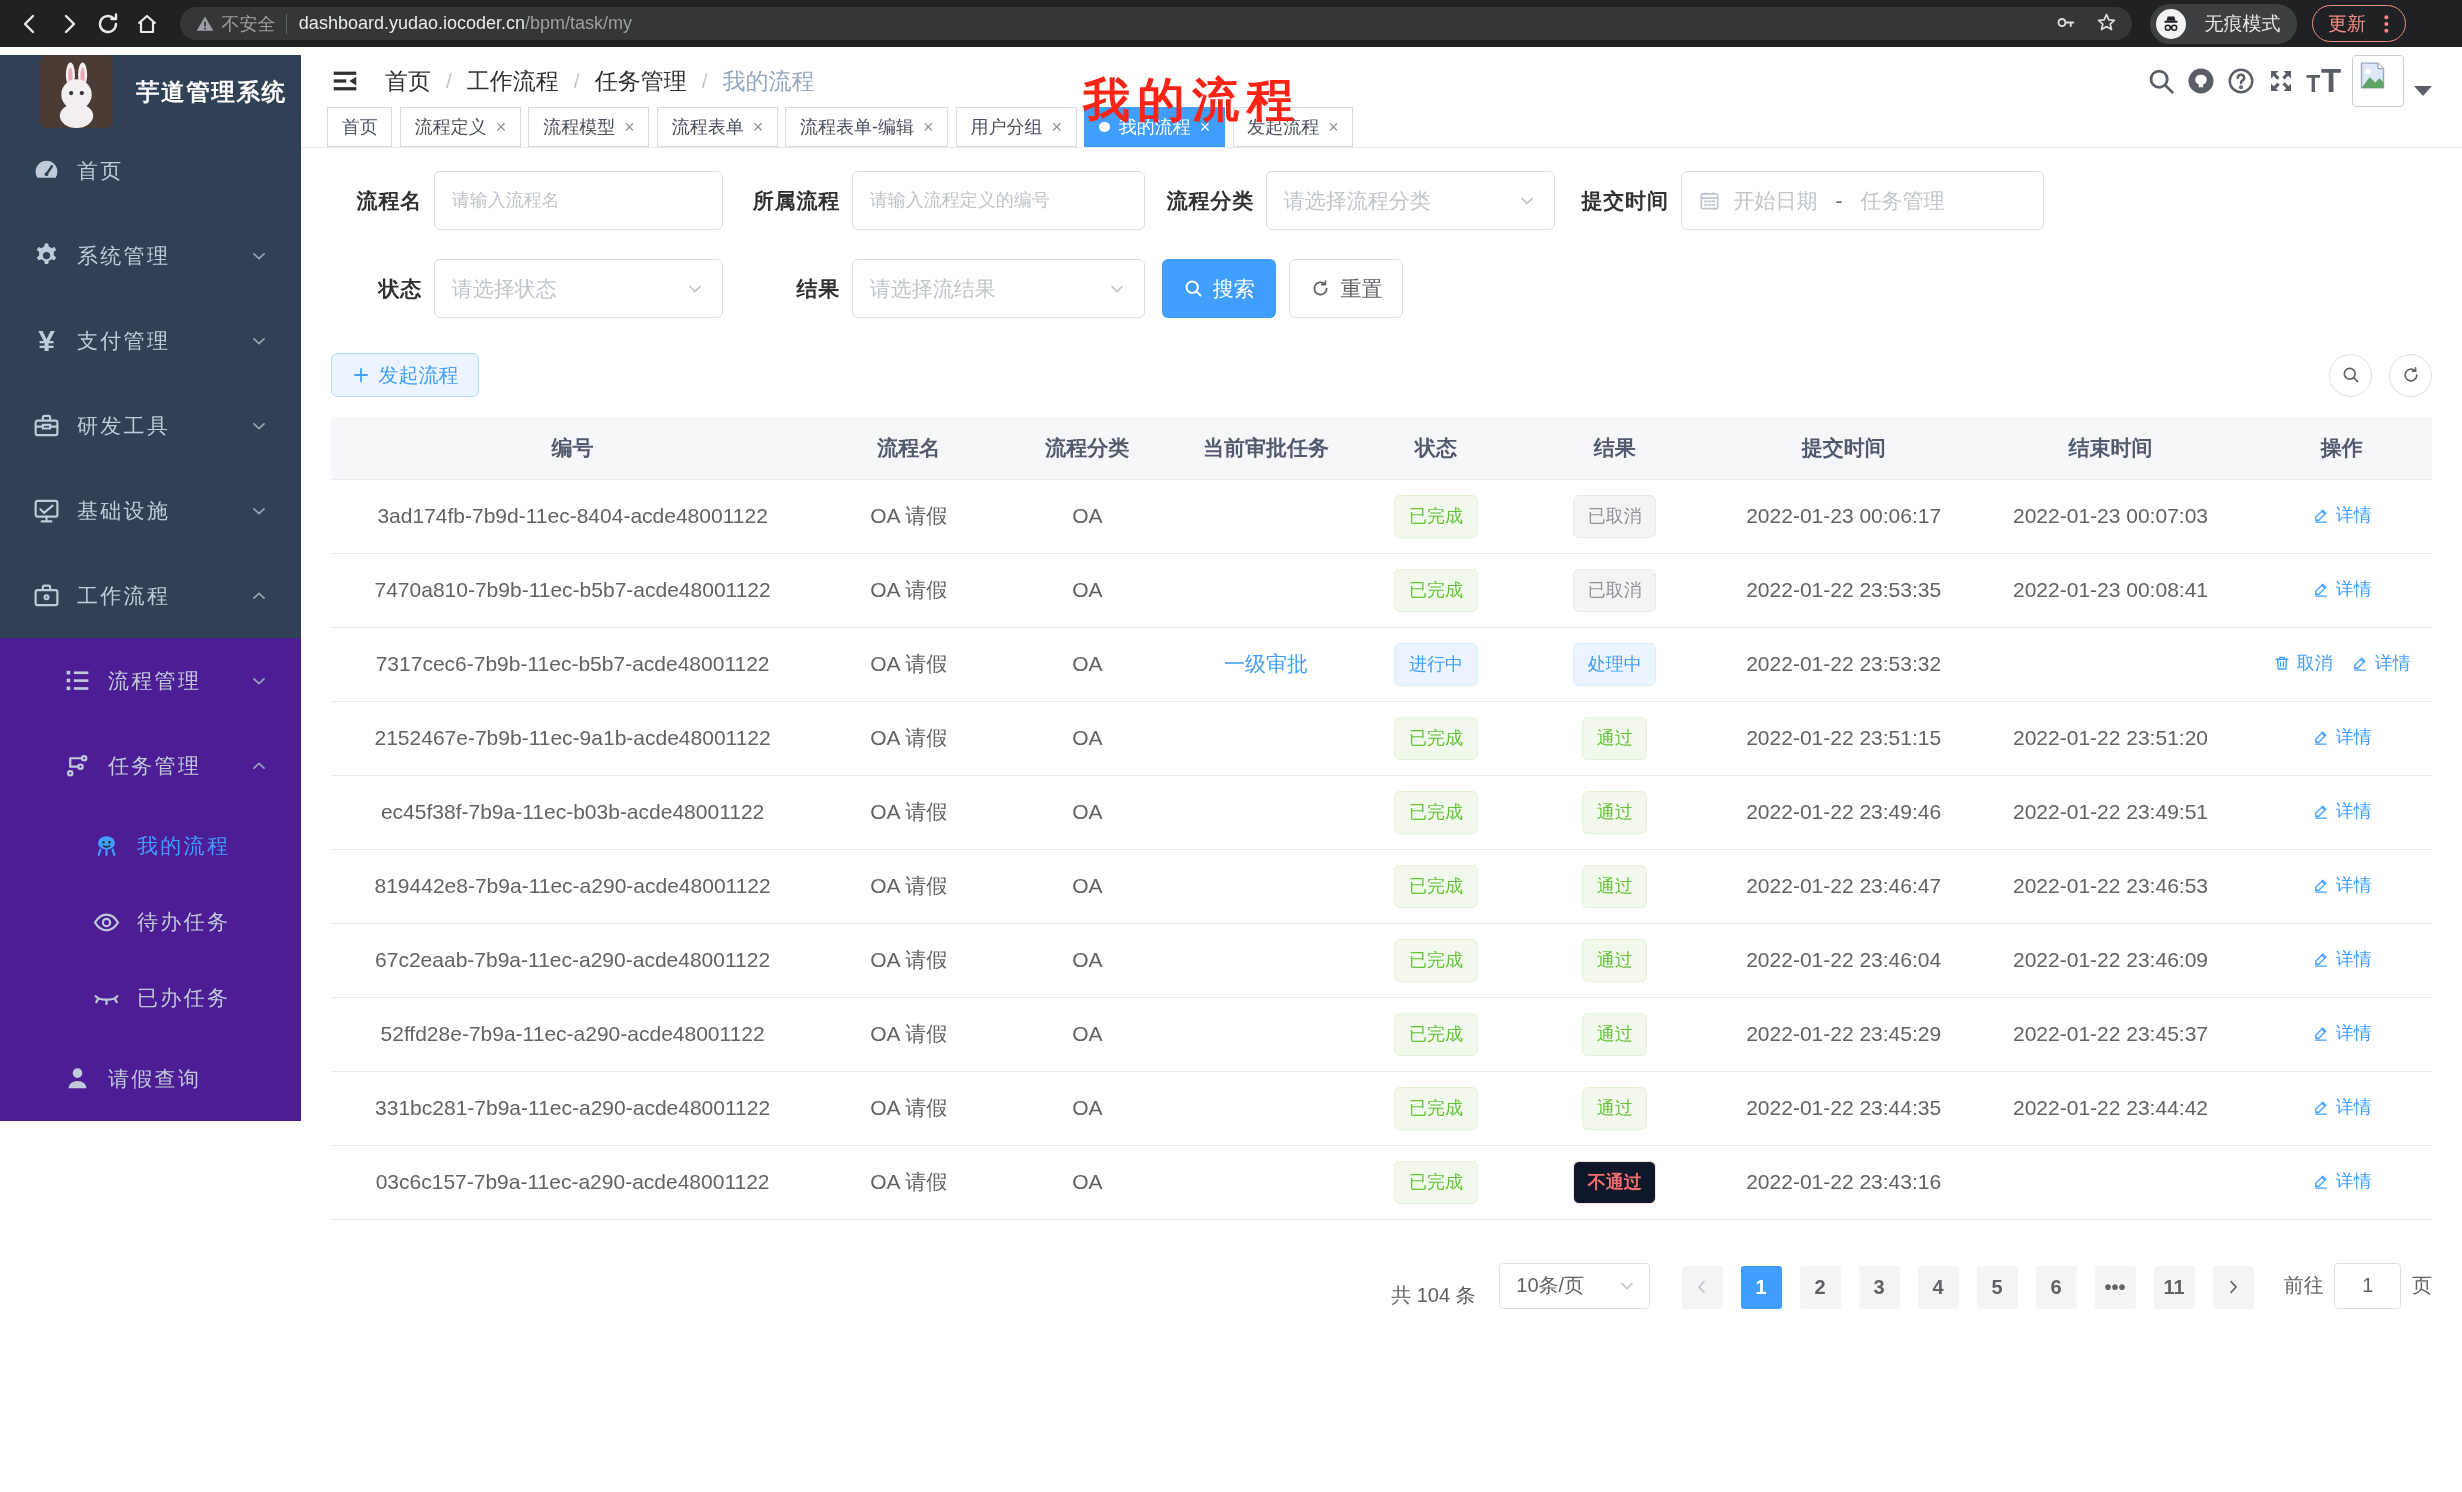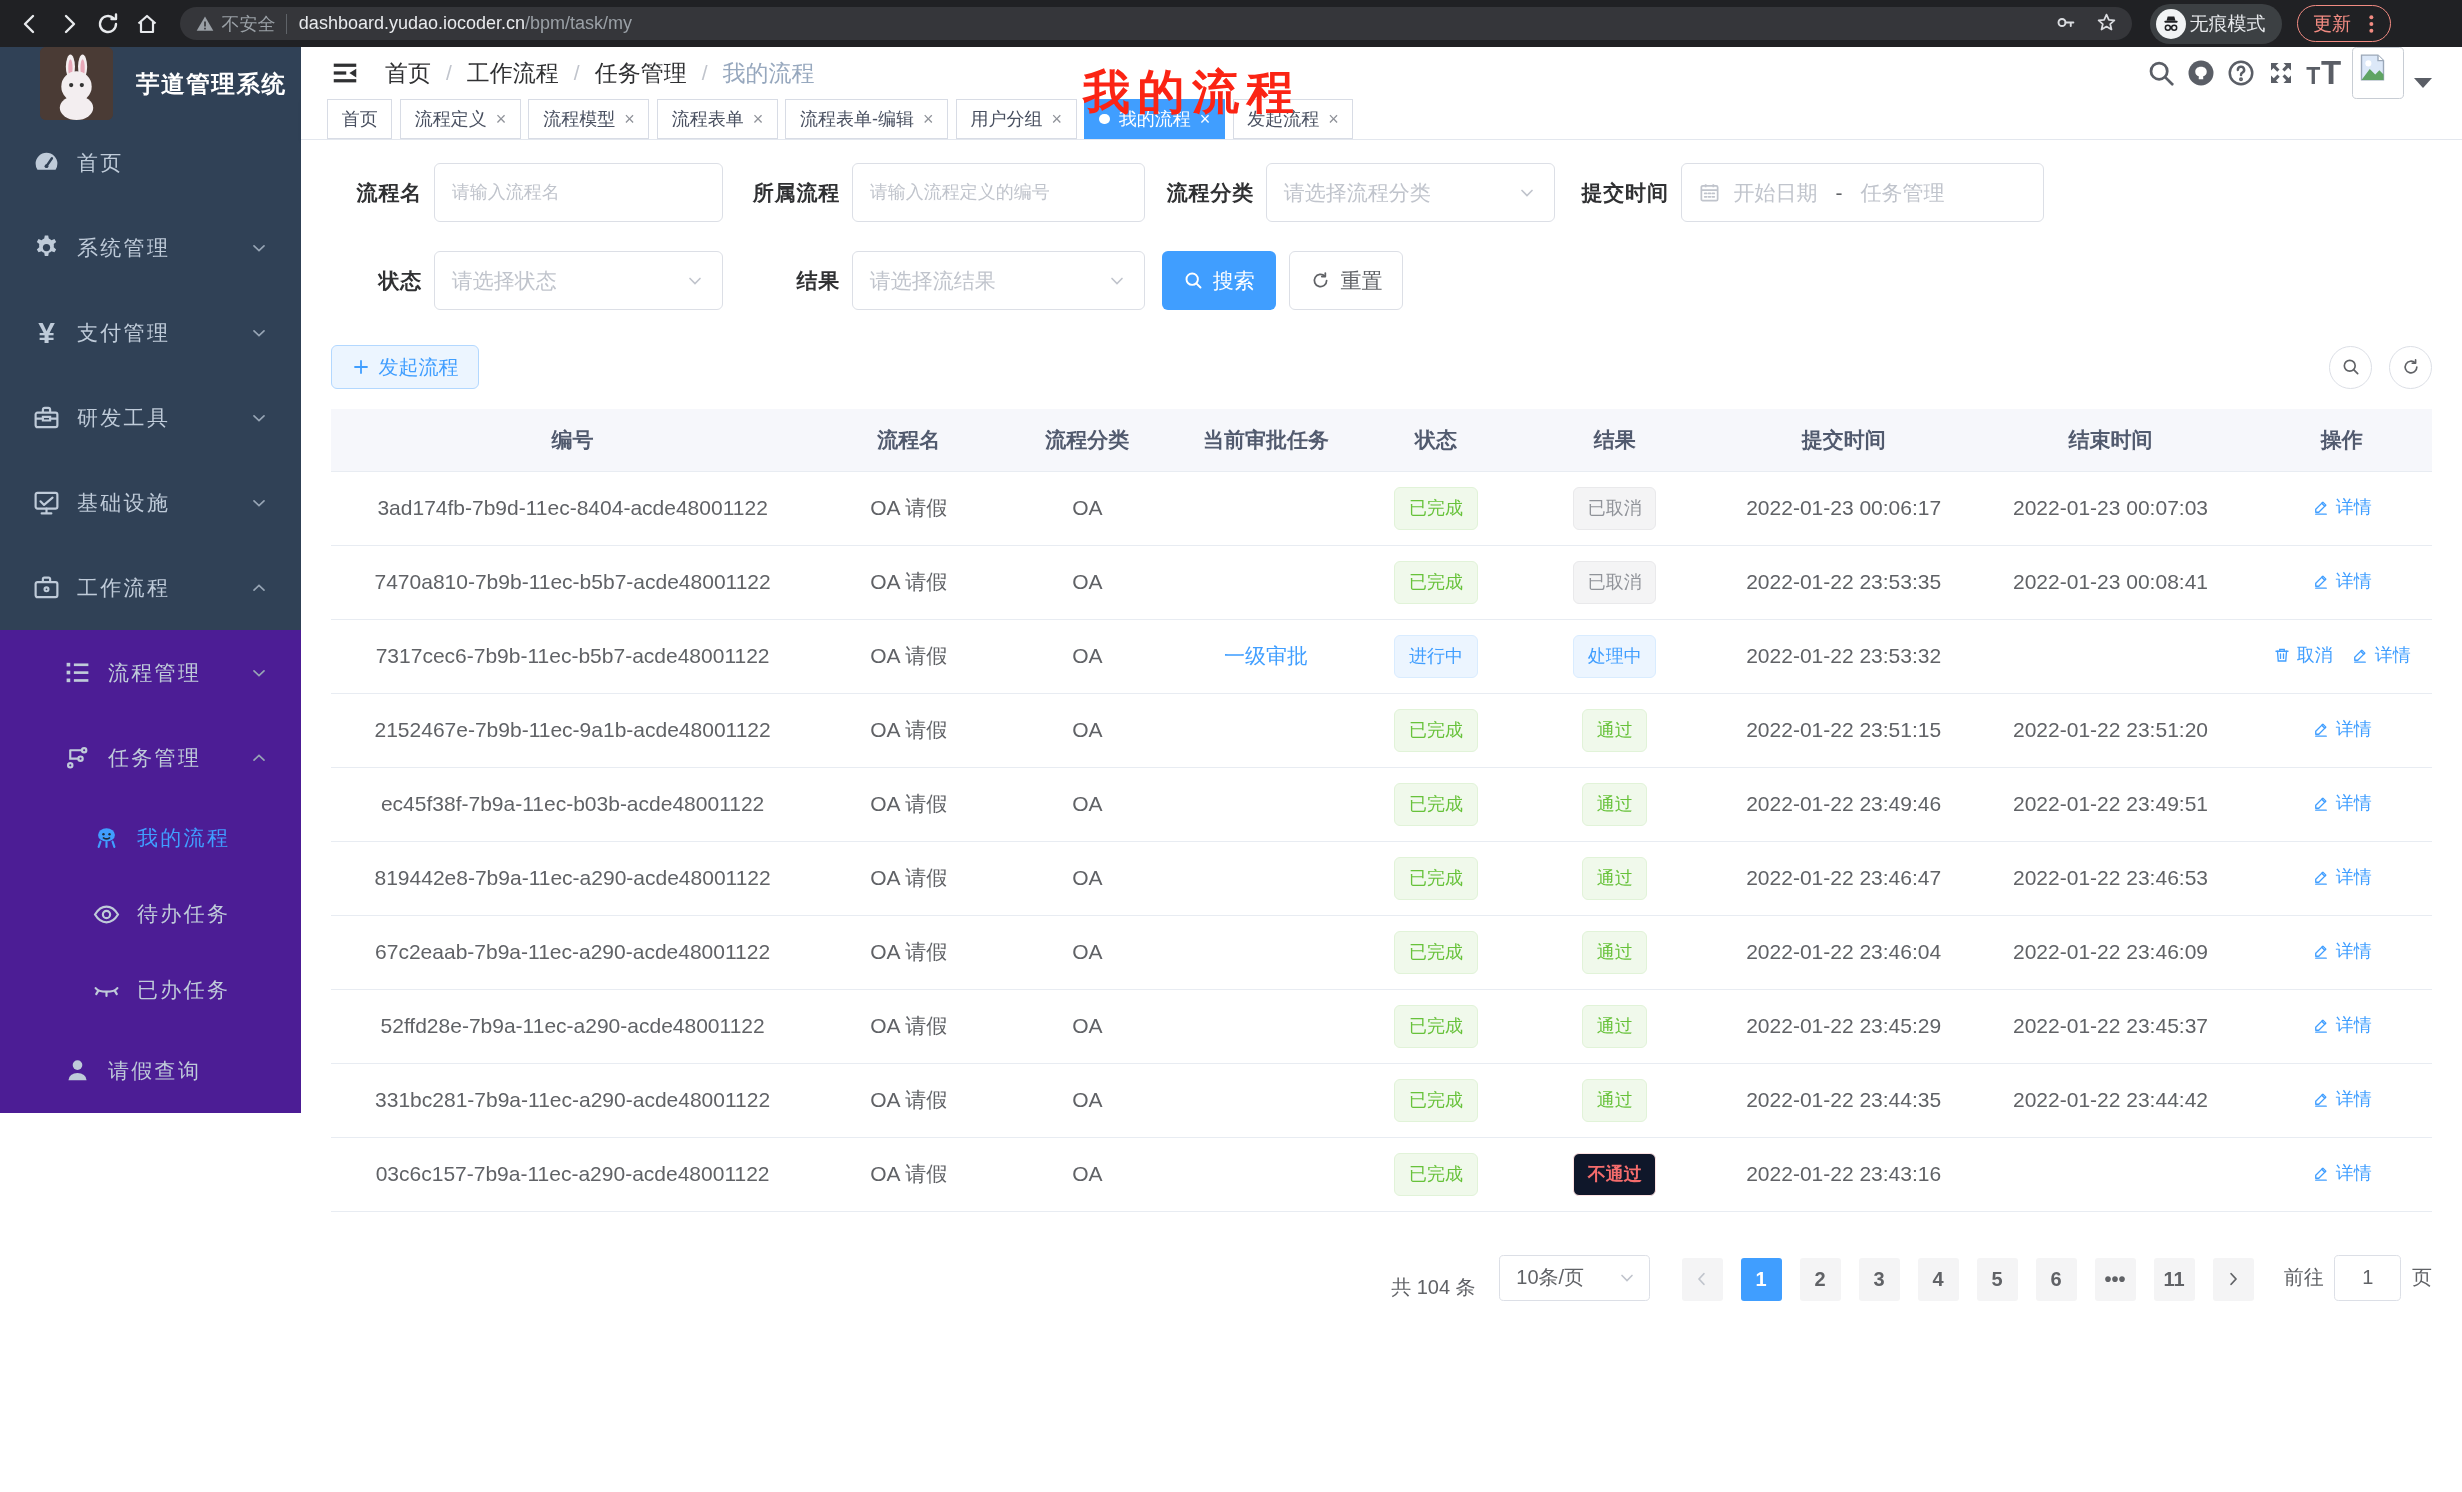--- a/index.html
+++ b/index.html
@@ -13,30 +13,30 @@
   .bnav svg { width:24px; height:24px; }
   .address { height:33px; flex:0 0 1952px; background:#35363a; border-radius:16.7px; display:flex; align-items:center; padding:0 15px; margin-left:10.7px; }
   .address .warn { color:#9aa0a6; display:flex; align-items:center; }
   .address .warn svg { width:20px; height:20px; }
   .sec-label { color:#9aa0a6; font-size:18px; margin:0 10.7px 0 6px; }
   .addr-sep { width:0.8px; height:20px; background:#5f6368; margin-right:12px; }
   .url-host { color:#e8eaed; font-size:18px; }
   .url-path { color:#9aa0a6; font-size:18px; }
   .addr-right { margin-left:auto; display:flex; align-items:center; gap:20px; color:#dadce0; }
   .addr-right svg { width:21px; height:21px; }
-  .incog { display:flex; align-items:center; gap:3px; background:#3c4043; border-radius:21px; height:40px; padding:0 16.7px 0 6px; margin-left:18px; }
+  .incog { display:flex; align-items:center; gap:18px; background:#3c4043; border-radius:21px; height:40px; padding:0 16.7px 0 6px; margin-left:18px; }
   .incog-badge { width:30px; height:30px; border-radius:50%; background:#f1f3f4; display:flex; align-items:center; justify-content:center; }
   .incog-badge svg { width:20px; height:20px; }
   .incog-label { color:#e8eaed; font-size:19px; }
   .update-pill { display:flex; align-items:center; gap:12px; border:1.5px solid #f28b82; border-radius:21px; height:37px; padding:0 10.7px 0 15px; margin-left:15px; color:#f28b82; }
   .update-label { font-size:19px; color:#f28b82; }
   .dots-v svg { width:16.7px; height:20px; display:block; }
 
   
-  .app { display:flex; height:1048px; }
+  .app { display:flex; height:1048px;margin-top:8px; }
   .sidebar { width:301px; background:#304156; flex:0 0 301px; display:flex; flex-direction:column; }
   .main { flex:1; display:flex; flex-direction:column; background:#fff; min-width:0; }
 
   
   .logo-row { height:122px; display:flex; align-items:center; padding-left:40px; }
   .logo-img { width:73px; height:73px; border-radius:6px; background:#4a3b35; overflow:hidden; flex:0 0 73px; }
   .app-title { color:#fff; font-size:23.6px; font-weight:700; margin-left:23px; letter-spacing:1.5px; }
   .menu { display:flex; flex-direction:column; }
   .menu-item { display:flex; align-items:center; color:#bfcbd9; font-size:21px; cursor:pointer; }
   .menu-item.lvl1 { height:85px; padding-left:28px; }

